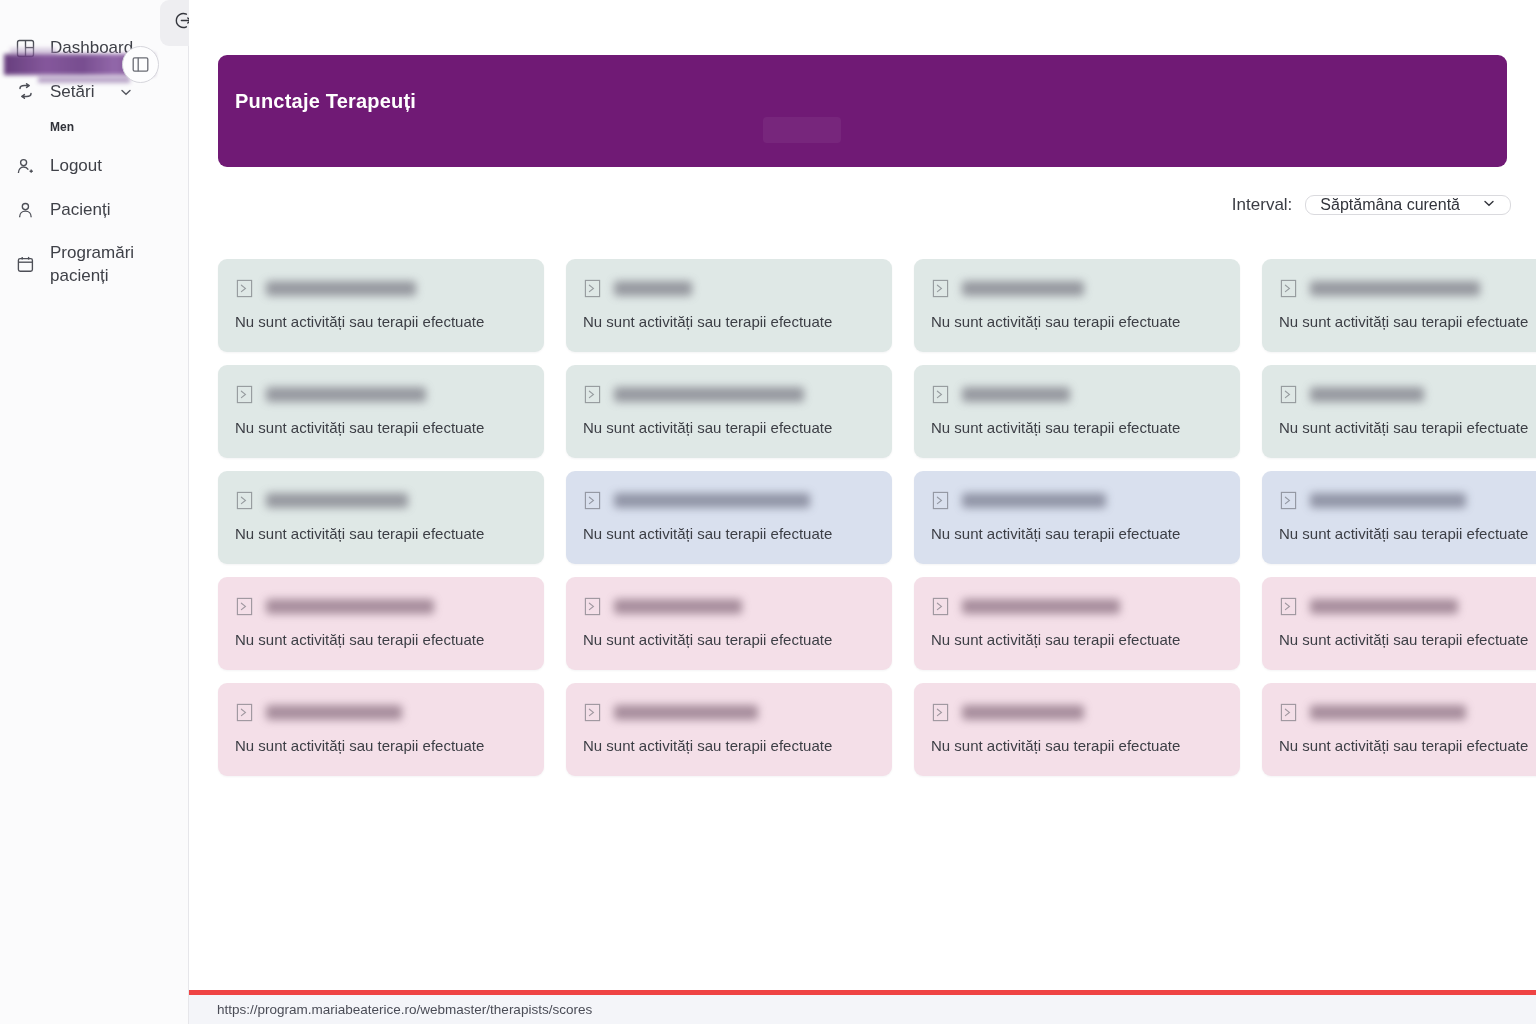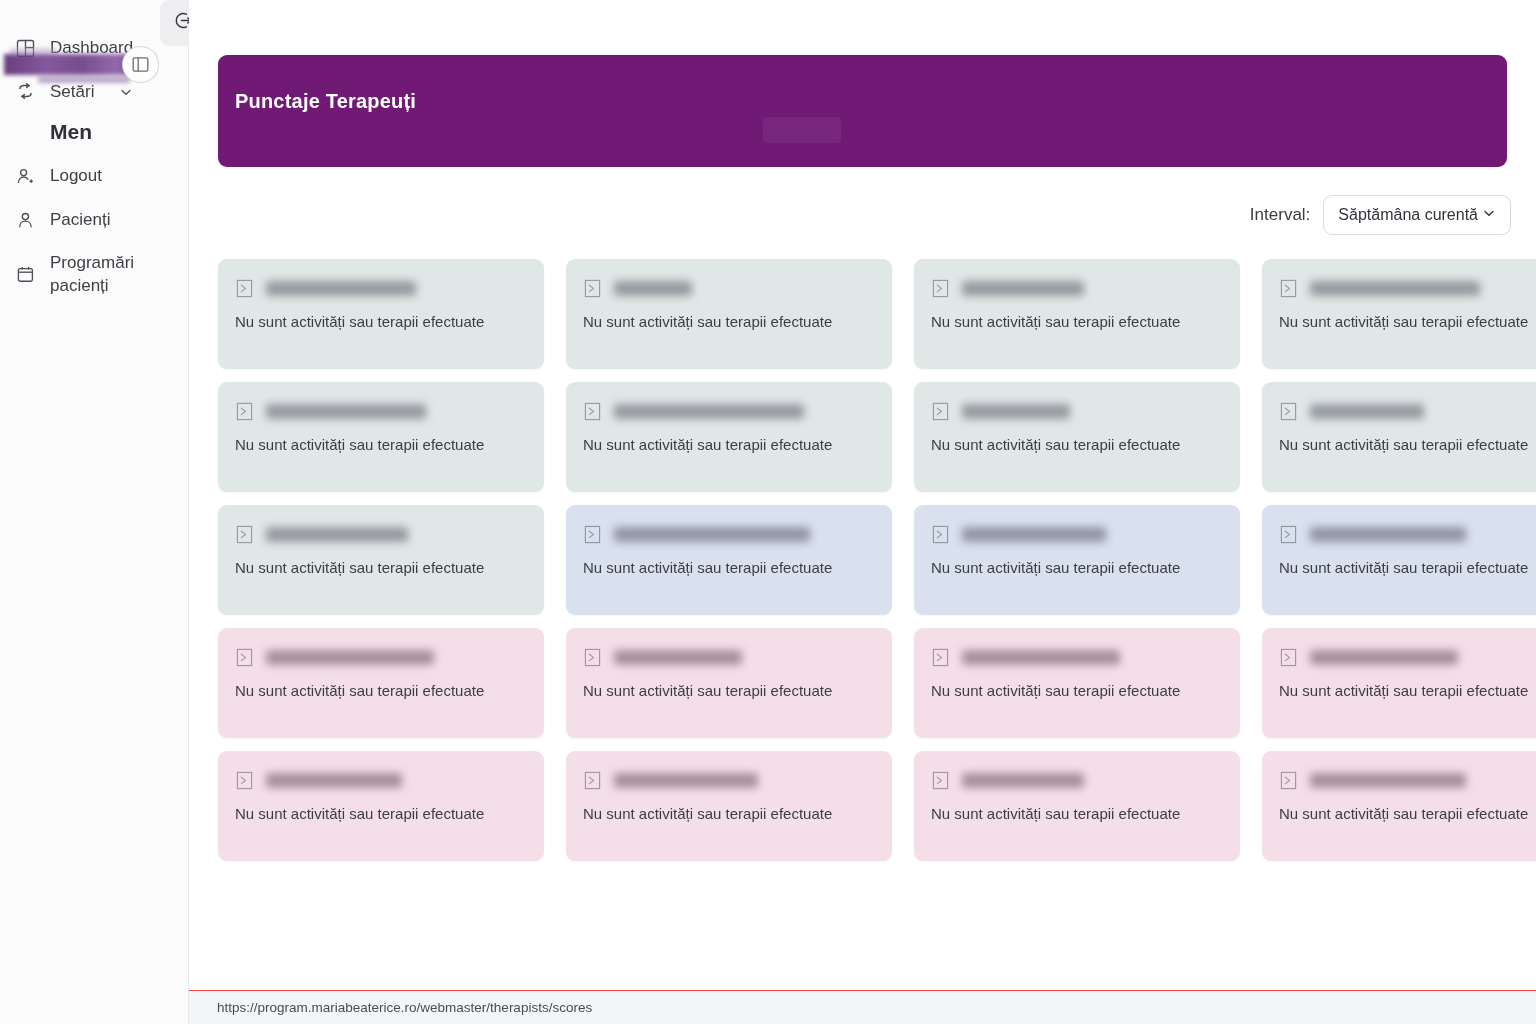--- a/index.html
+++ b/index.html
@@ -98,21 +98,21 @@
     flex: none;
     display: flex;
     align-items: center;
     justify-content: center;
   }
   .nav-item .nav-label { flex: 1 1 auto; line-height: 1.35; }
   .nav-item .nav-chev  { width: 16px; flex: none; display:flex; align-items:center; justify-content:center; }
 
   .nav-sub {
     padding: 6px 14px 10px 50px;
-    font-size: 21px;
+    font-size: 12px;
     font-weight: bold;
     color: #2f3138;
     cursor: pointer;
   }
 
   #logout-wrap { padding: 0 12px 22px 12px; flex: none; }
   #logout {
     display: flex;
     align-items: center;
     gap: 14px;
@@ -161,43 +161,43 @@
     position: absolute;
     right: 25px; top: 195px;
     display: flex;
     align-items: center;
     gap: 13px;
   }
   #filter-label { font-size: 17px; color: #3b3d44; }
   #interval-select {
     display: flex;
     align-items: center;
-    gap: 4px;
+    gap: 22px;
     border: 1px solid #dadade;
     border-radius: 9px;
     background: #fff;
-    padding: 10px 14px;
+    padding: 0 14px;
     font-size: 16px;
     color: #32343b;
     cursor: pointer;
   }
   #interval-value { filter: blur(.45px); }
 
   
   #cards {
     position: absolute;
     left: 29px; top: 259px;
     width: 1291px;
     display: grid;
     grid-template-columns: repeat(4, 326px);
     gap: 13px 22px;
   }
 
   .card {
-    height: 110px;
+    height: 93px;
     border-radius: 9px;
     padding: 18px 17px 0 17px;
     position: relative;
     cursor: pointer;
     box-shadow: 0 1px 2px rgba(40,40,60,.05);
   }
   .card.green { background: #dfe8e6; }
   .card.blue  { background: #d9e0ee; }
   .card.pink  { background: #f4dfe8; }
 
@@ -235,21 +235,21 @@
   }
 
   
   #status-bar {
     position: absolute;
     left: 189px;
     bottom: 0;
     width: 1347px;
     height: 34px;
     background: #f4f5f9;
-    border-top: 1px solid #ef4444;
+    border-top: 5px solid #ef4444;
     display: flex;
     align-items: center;
     padding-left: 28px;
   }
   #status-url {
     font-size: 13.5px;
     color: #4a4c56;
   }
 </style>
 </head>

